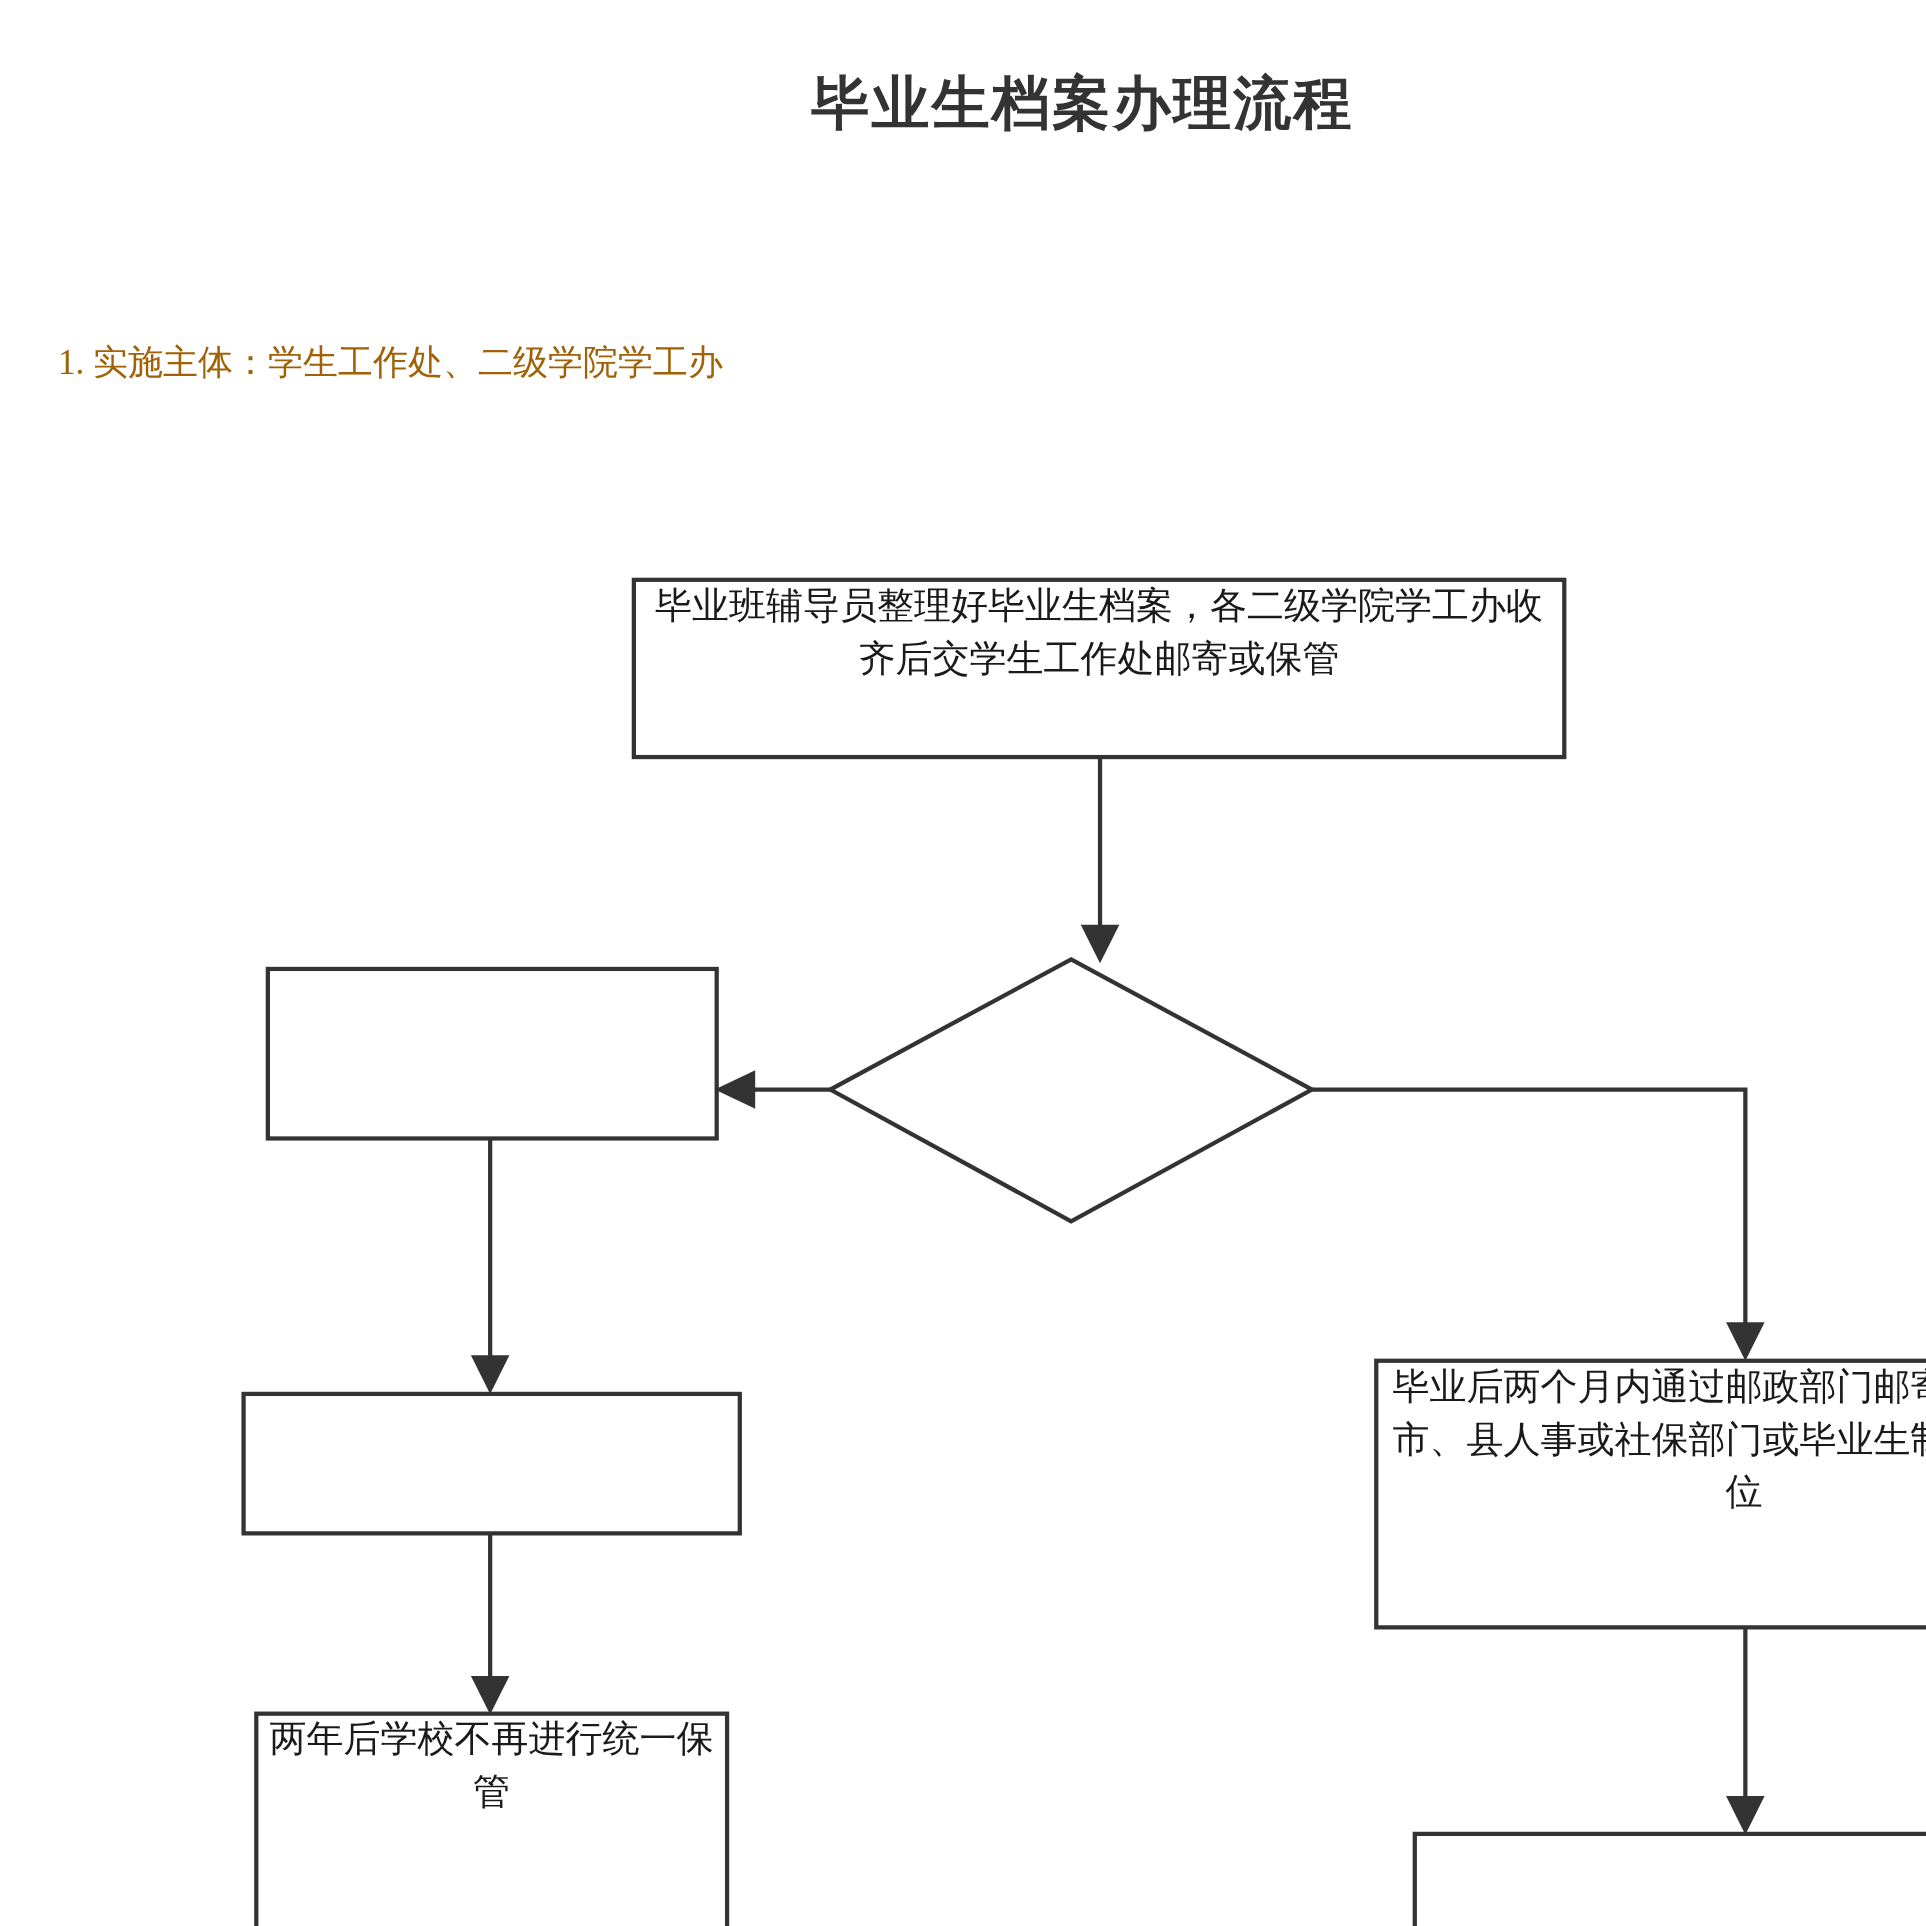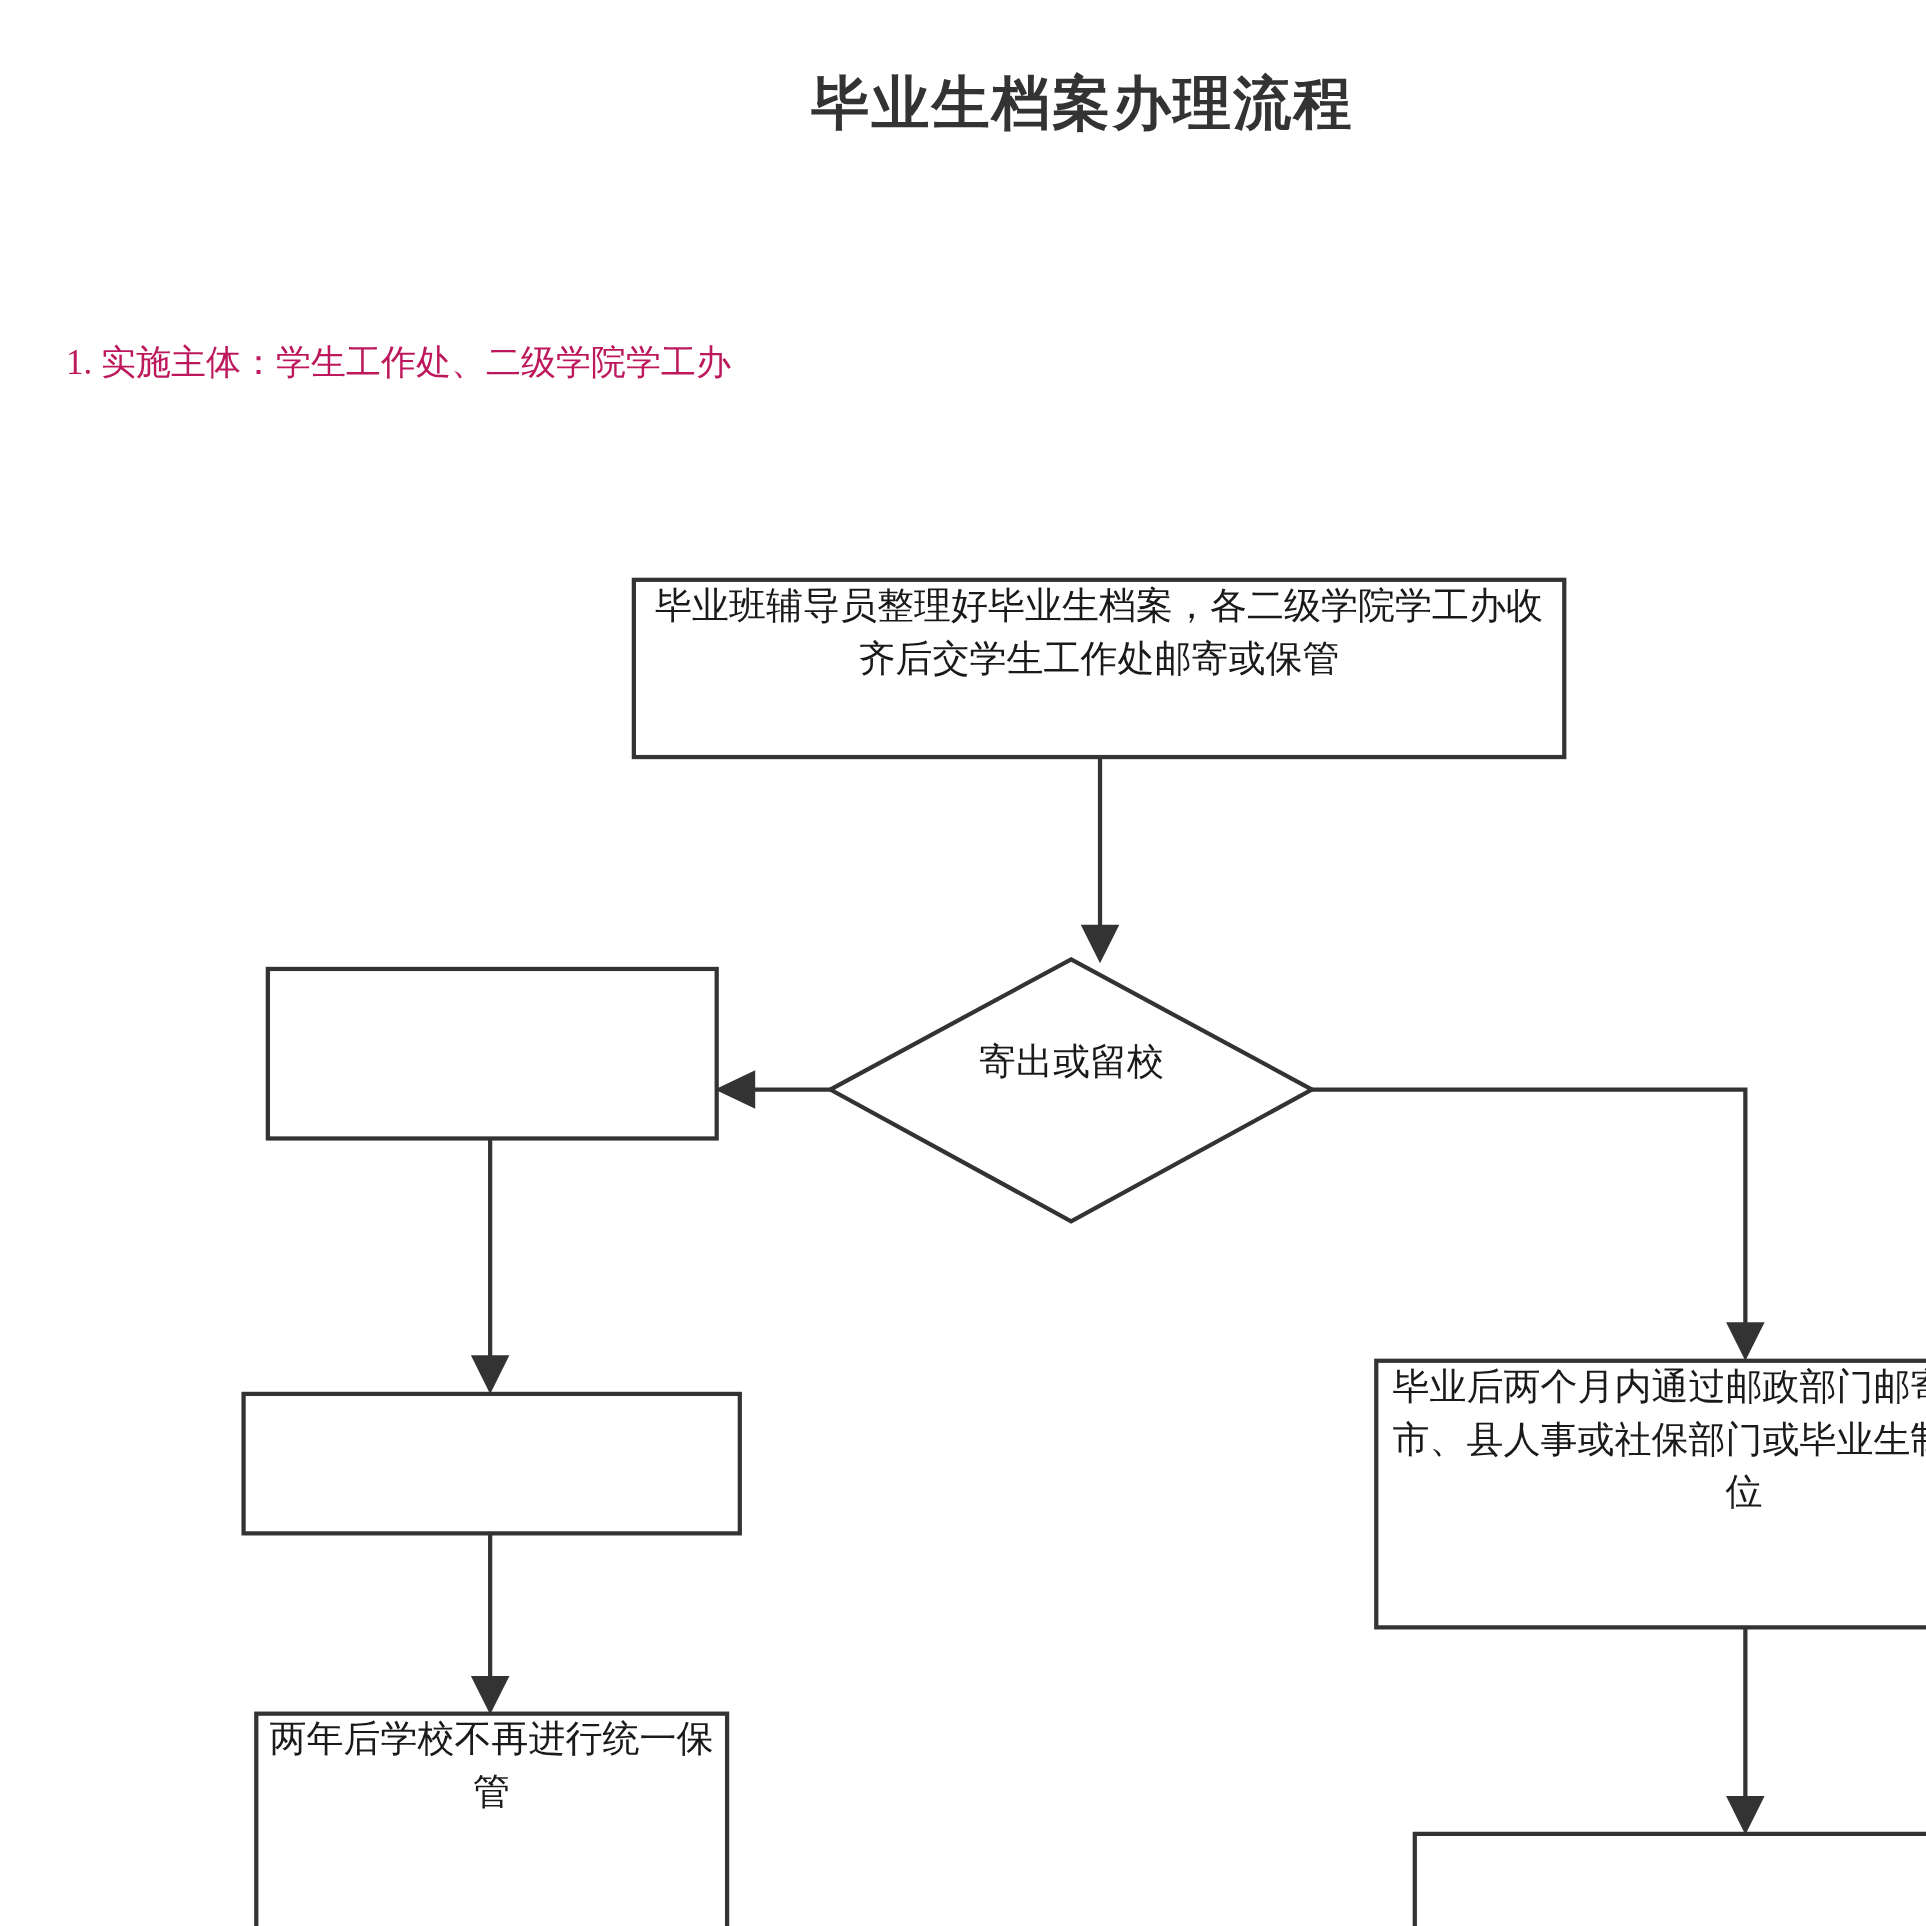--- a/index.html
+++ b/index.html
@@ -29,22 +29,21 @@
     line-height: 1.05;
     color: #333333;
     letter-spacing: 2.3px;
   }
   #notes {
     position: absolute;
     left: 58px;
     top: 339px;
     font-size: 35px;
     line-height: 1.35;
-    color: #be185d;
-    margin-left: 8px;
+    color: #a16207;
   }
   .note-line {
     white-space: nowrap;
   }
   #flow-svg {
     position: absolute;
     left: 0;
     top: 0;
   }
   .node-rect,
@@ -120,23 +119,20 @@
     <polygon class="arrow-head" points="1272,4450 1222,4350 1322,4350"></polygon>
 
     <line class="connector" x1="4530" y1="4224" x2="4530" y2="4690"></line>
     <polygon class="arrow-head" points="4530,4762 4480,4662 4580,4662"></polygon>
   </svg>
 
   <div class="node-text" style="left:634px; top:580px; width:930px; height:177px;">
     <span>毕业班辅导员整理好毕业生档案，各二级学院学工办收齐后交学生工作处邮寄或保管</span>
   </div>
 
-  <div class="node-text" style="left:898px; top:1036px; width:347px; height:106px;">
-    <span>寄出或留校</span>
-  </div>
 
 
 
   <div class="node-text" style="left:256px; top:1713px; width:471px; height:231px;">
     <span>两年后学校不再进行统一保管</span>
   </div>
 
   <div class="node-text" style="left:1376px; top:1361px; width:736px; height:267px;">
     <span>毕业后两个月内通过邮政部门邮寄回生源地市、县人事或社保部门或毕业生制定接收单位</span>
   </div>

